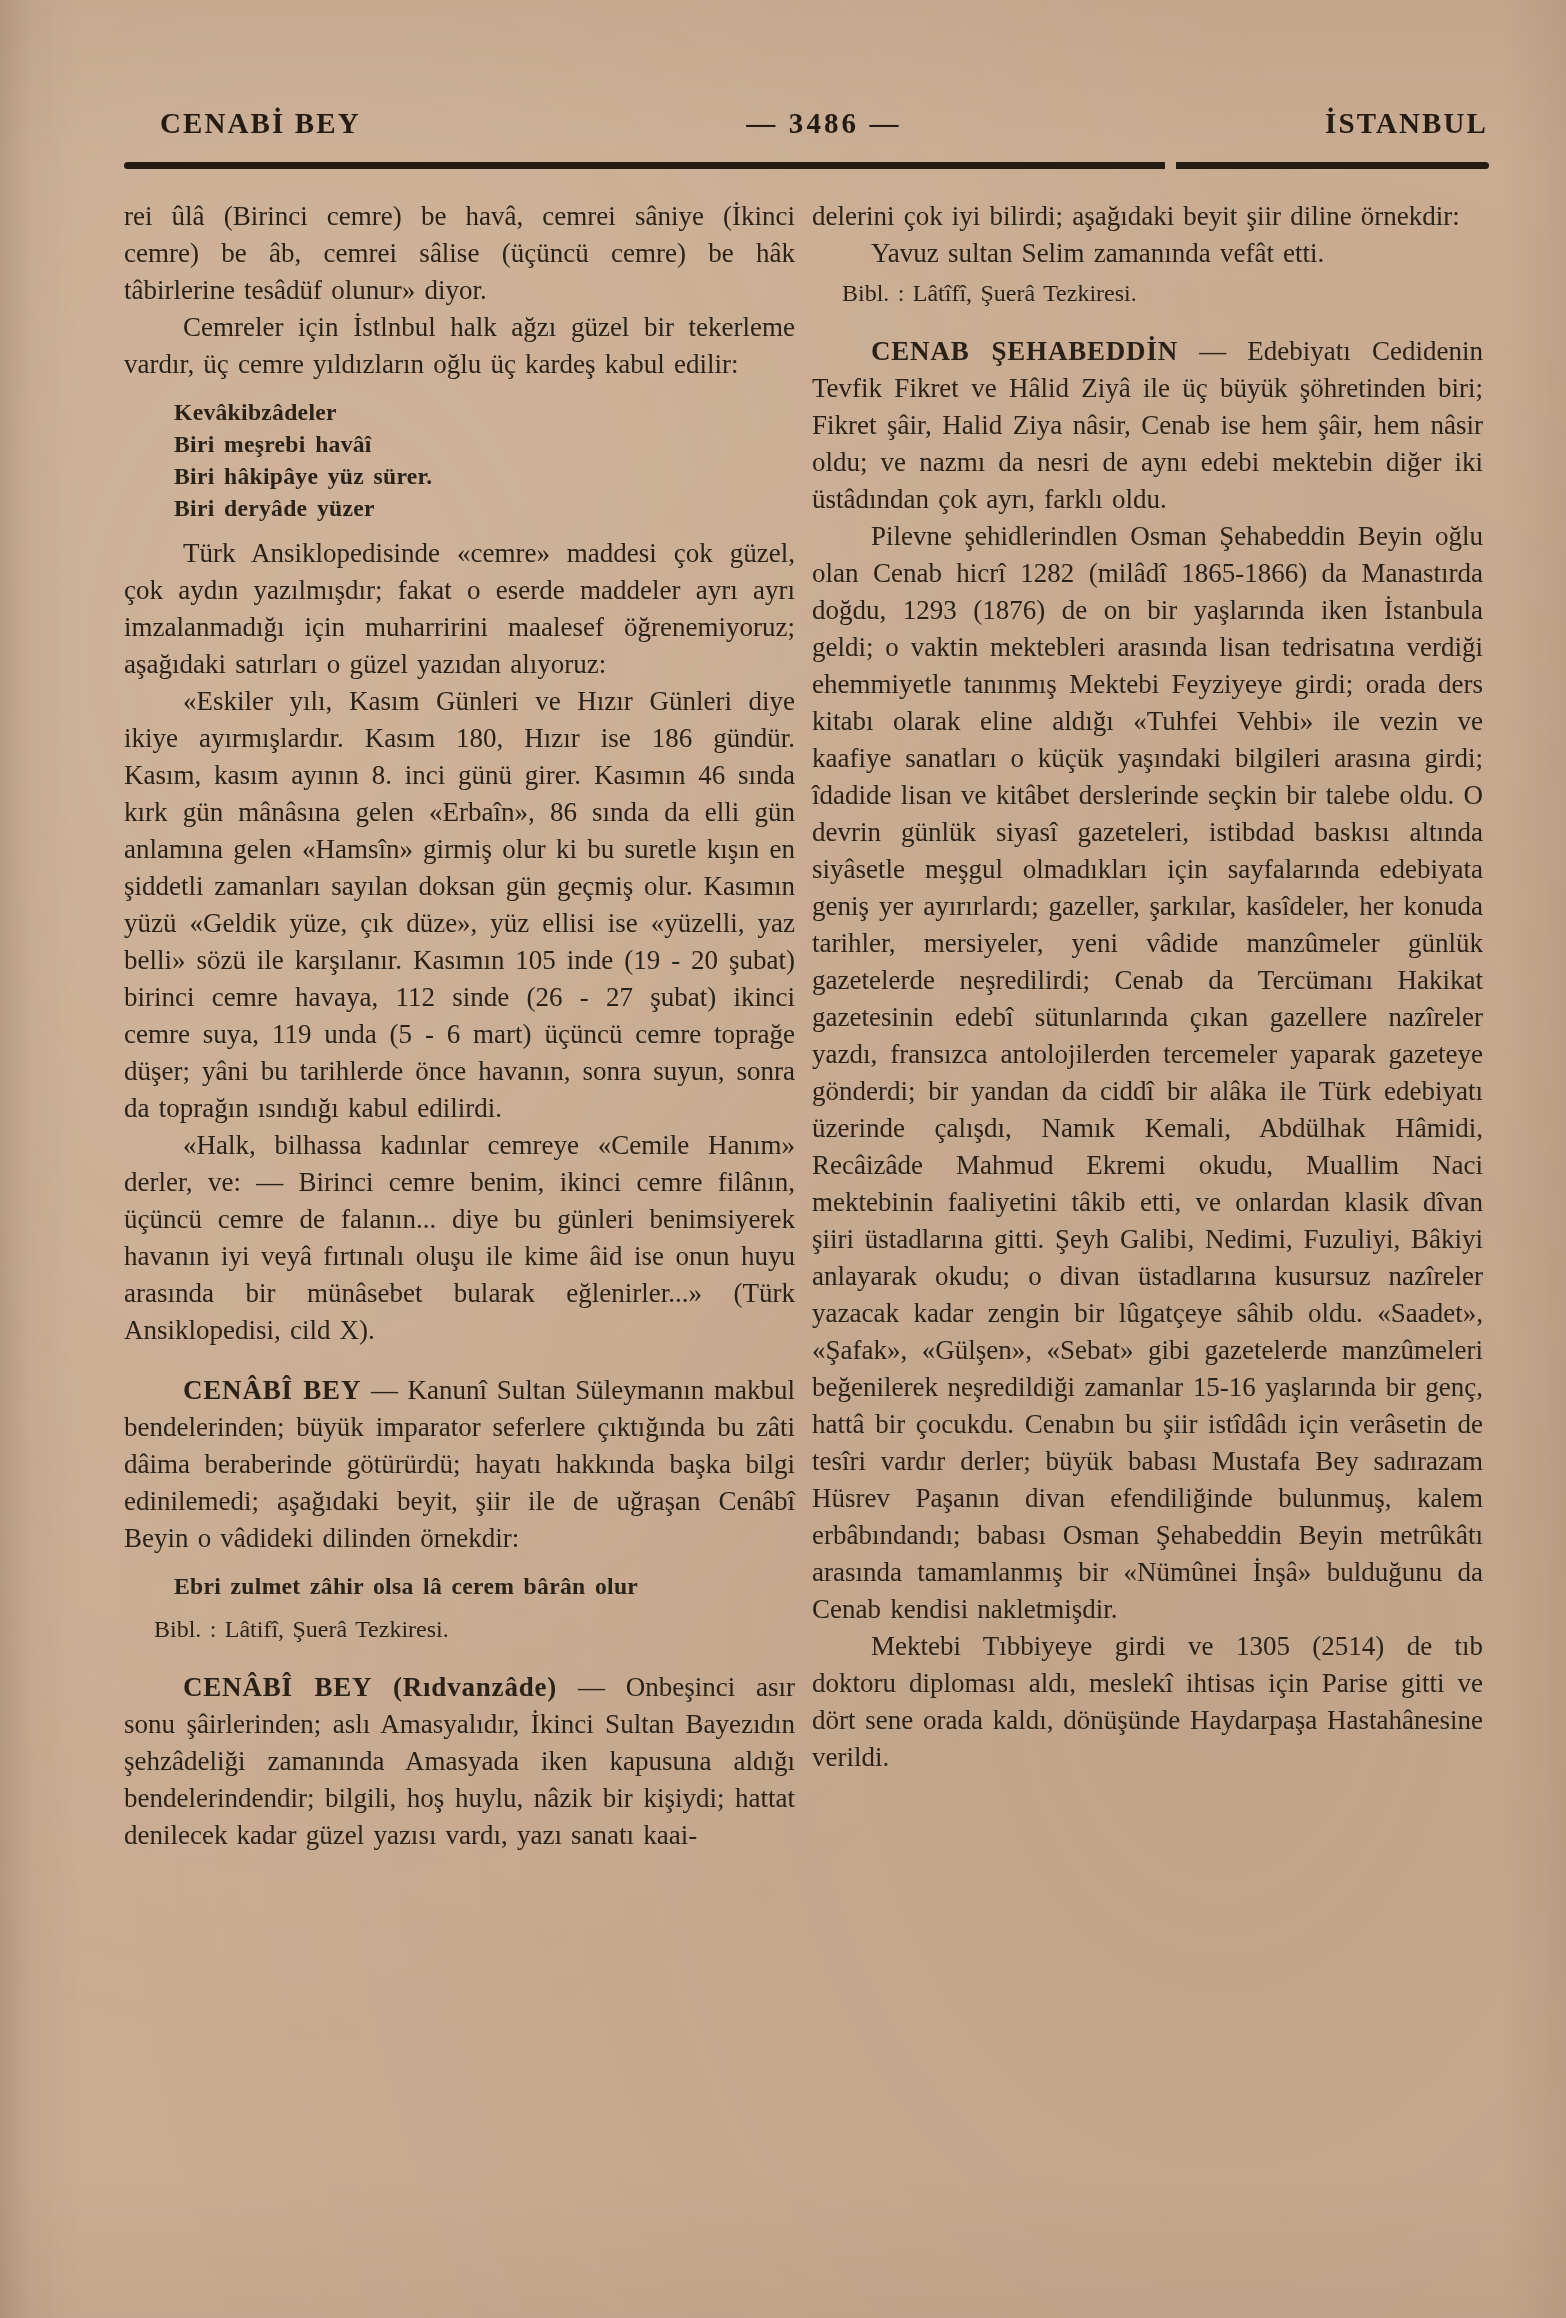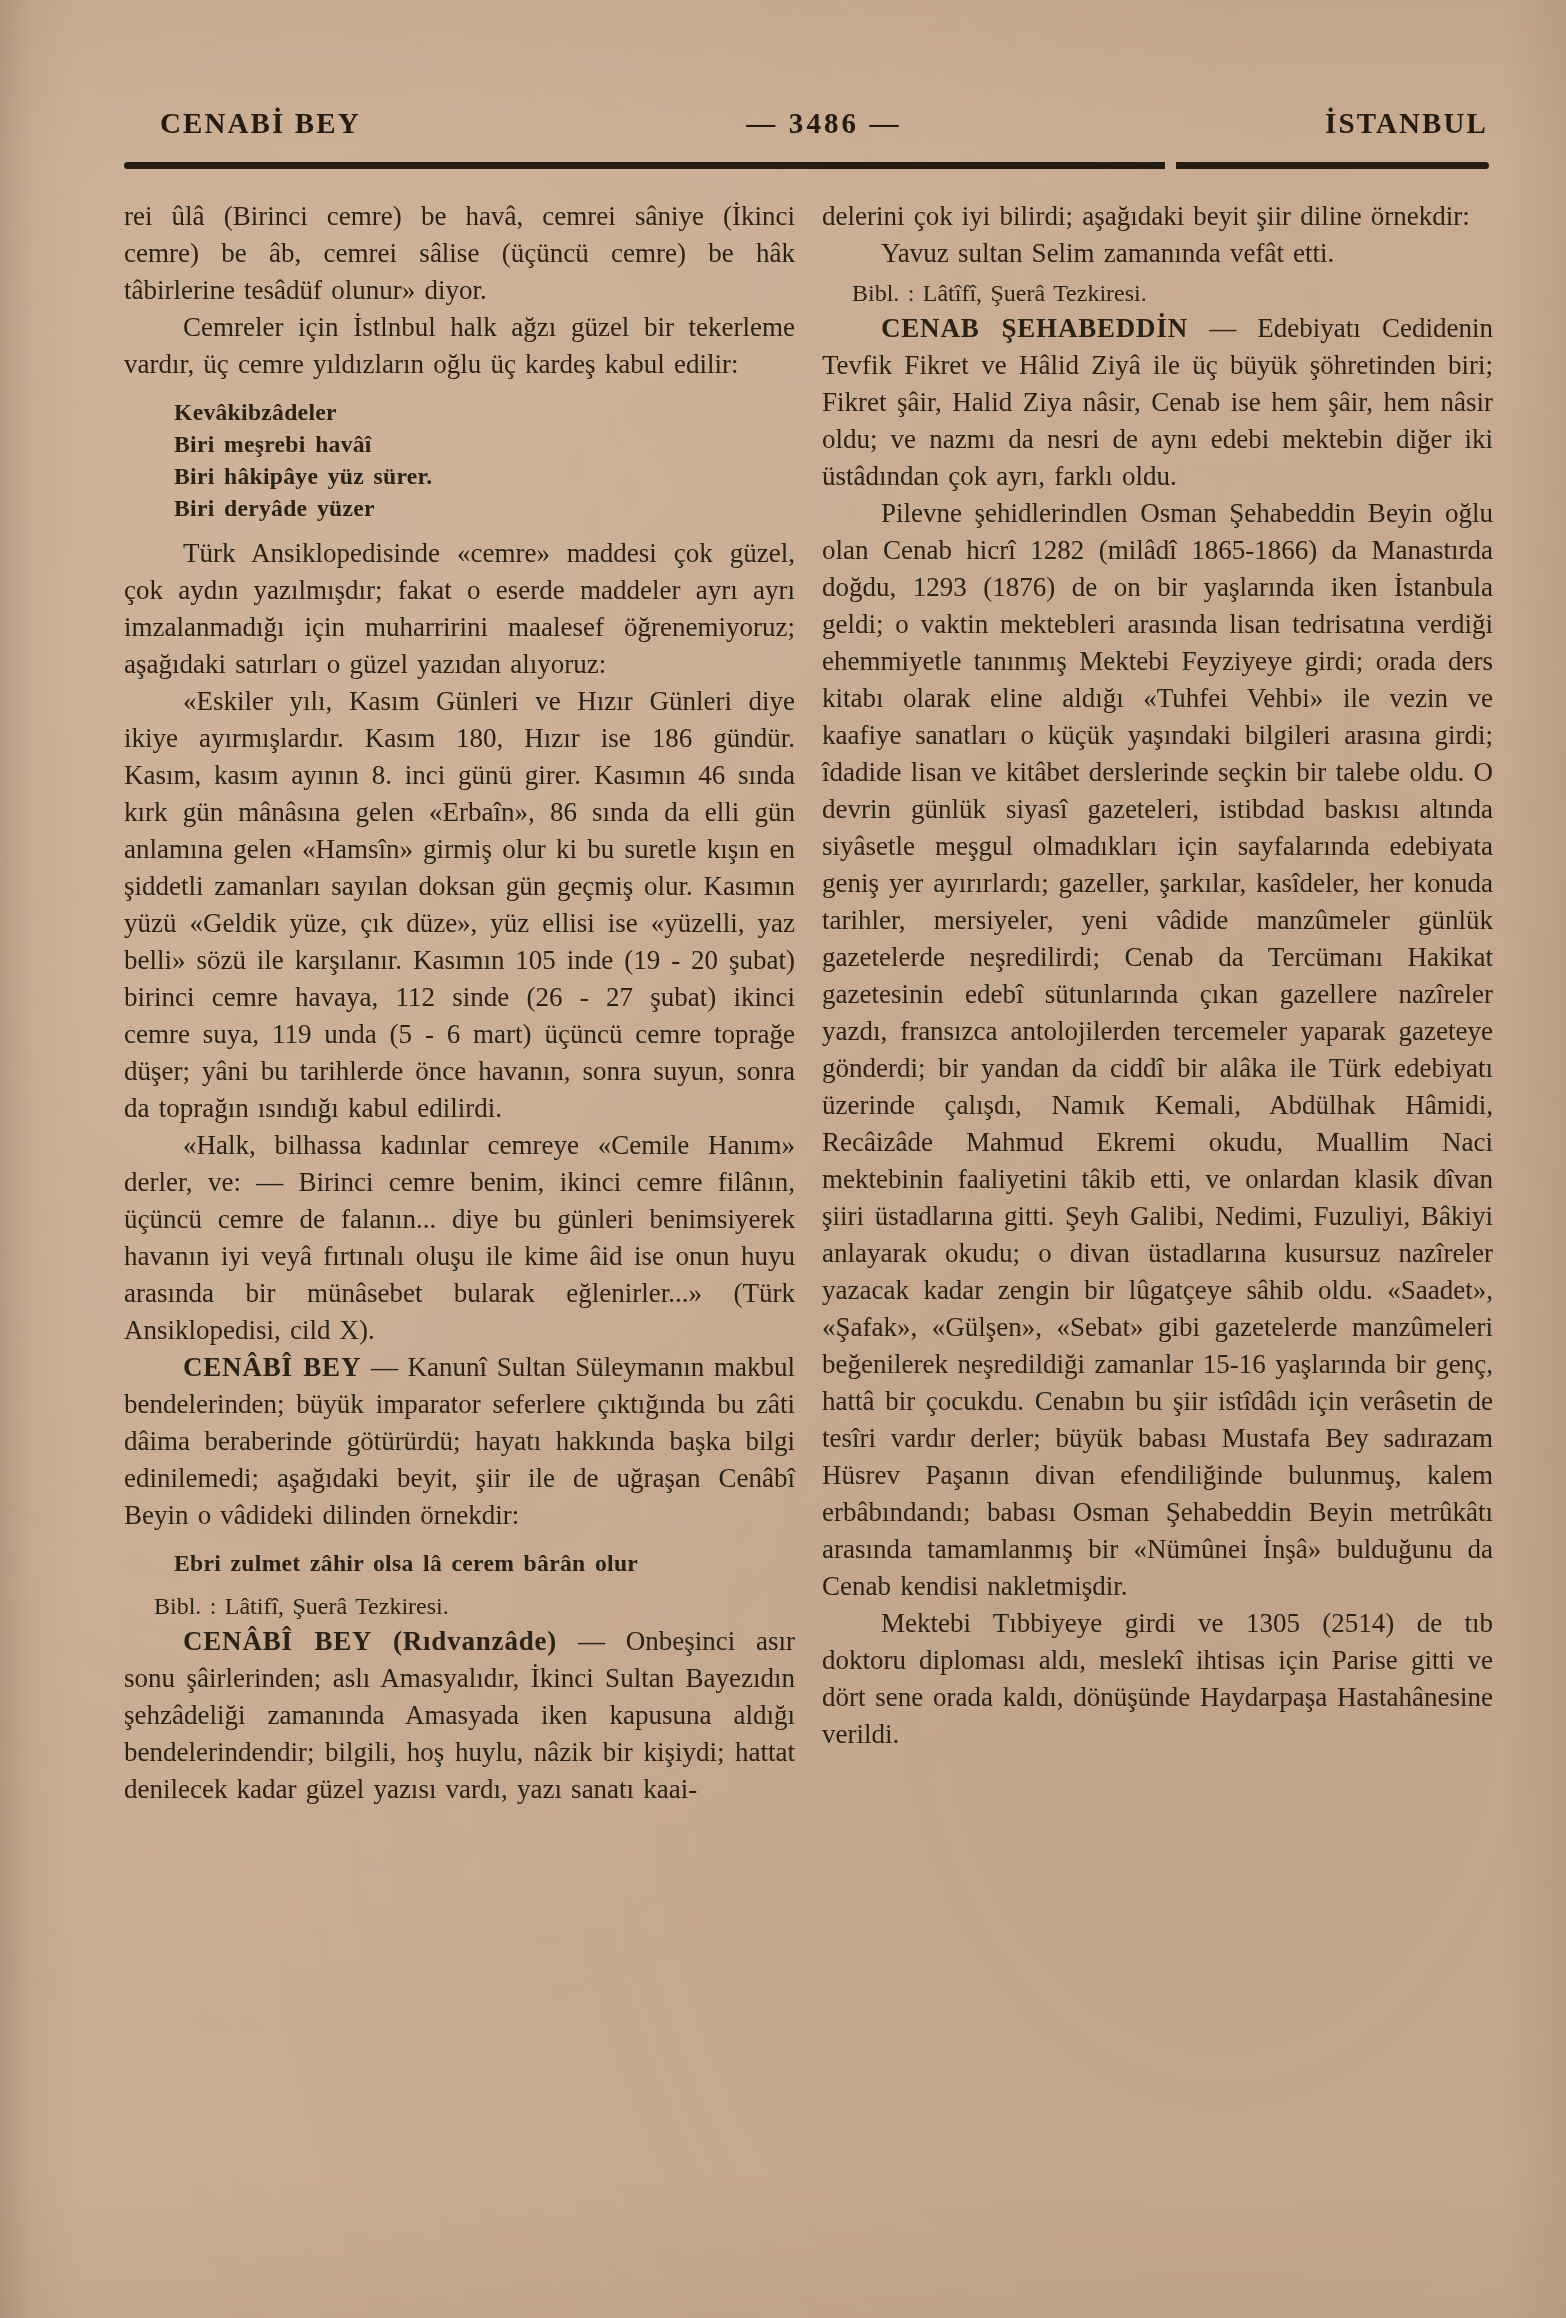--- a/index.html
+++ b/index.html
@@ -30,32 +30,32 @@
   .running-header .rh-right{text-align:right;}
   .running-header .rh-center{text-align:center;letter-spacing:3.1px;}
   .page-rule{
     margin:24px 78px 0 124px;height:6.8px;border-radius:3.7px;
     background:linear-gradient(90deg,
       var(--rule) 0%, var(--rule) 76.3%,
       rgba(0,0,0,0) 76.3%, rgba(0,0,0,0) 77.1%,
       var(--rule) 77.1%, var(--rule) 100%);
   }
   .columns{
-    display:flex;gap:27px;
+    display:flex;gap:17px;
     padding:29px 44px 0 124px;
   }
   .col{
     width:671px;
     font-size:27px;line-height:37px;
     text-align:justify;
     word-spacing:0.09em;
   }
   .col p{margin:0;text-indent:59px;}
   .col p.cont{text-indent:0;}
-  .col p.entry{}
+  .col p.entry{margin-top:23px;}
   .lead{font-weight:bold;letter-spacing:0.8px;}
   .verse{
     margin:13.6px 0 10.5px 50px;
     font-weight:bold;font-size:23.6px;line-height:32px;
     text-align:left;letter-spacing:0.3px;word-spacing:0.14em;
   }
   .bibl{
     margin:5.2px 0 0 30px;
     font-size:24px;line-height:33px;text-align:left;word-spacing:0.1em;
   }

